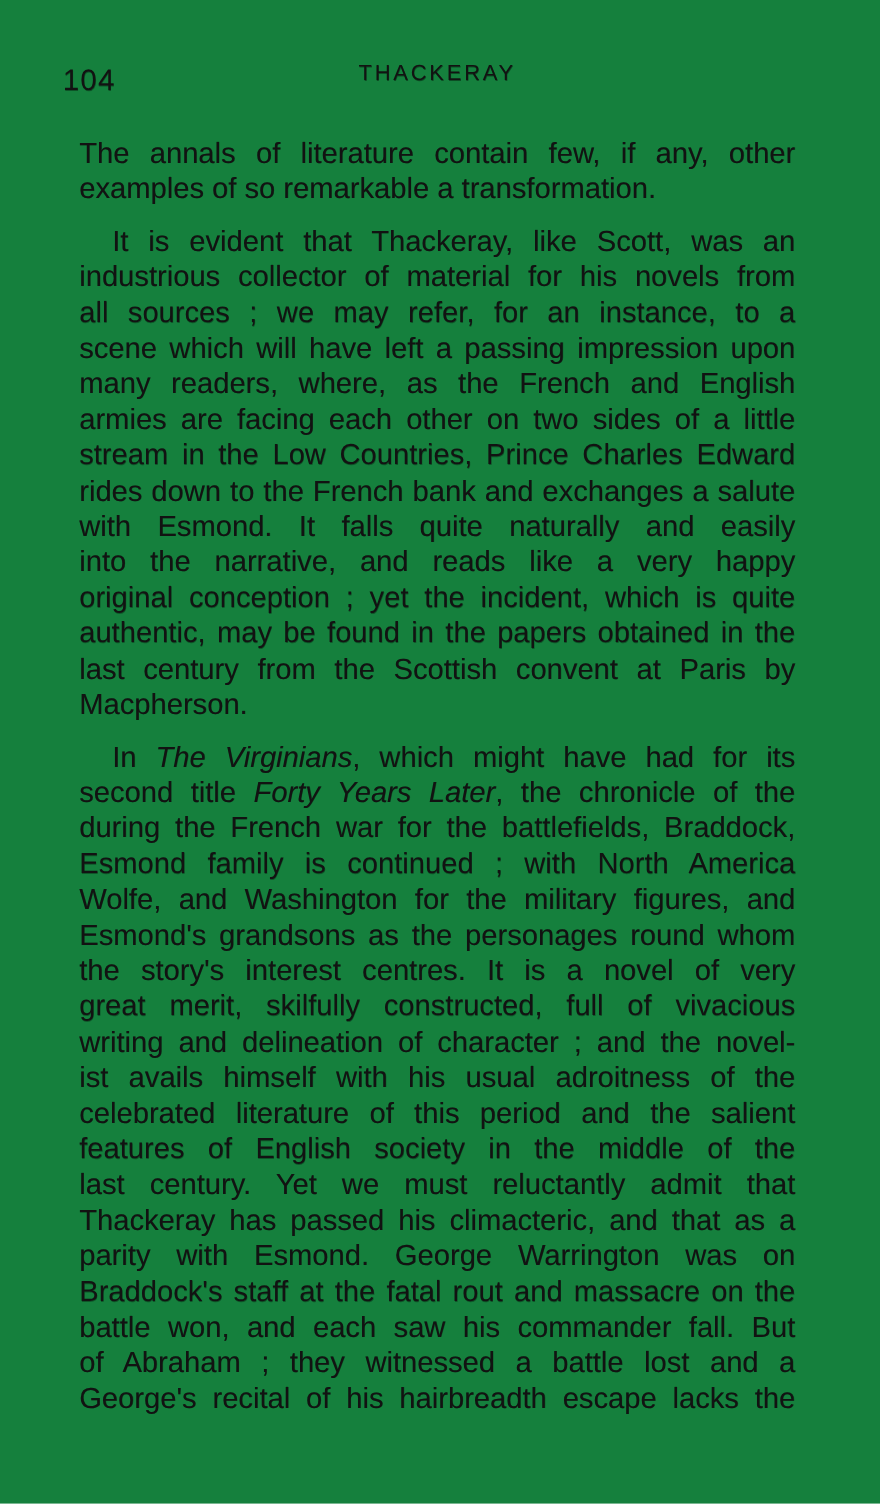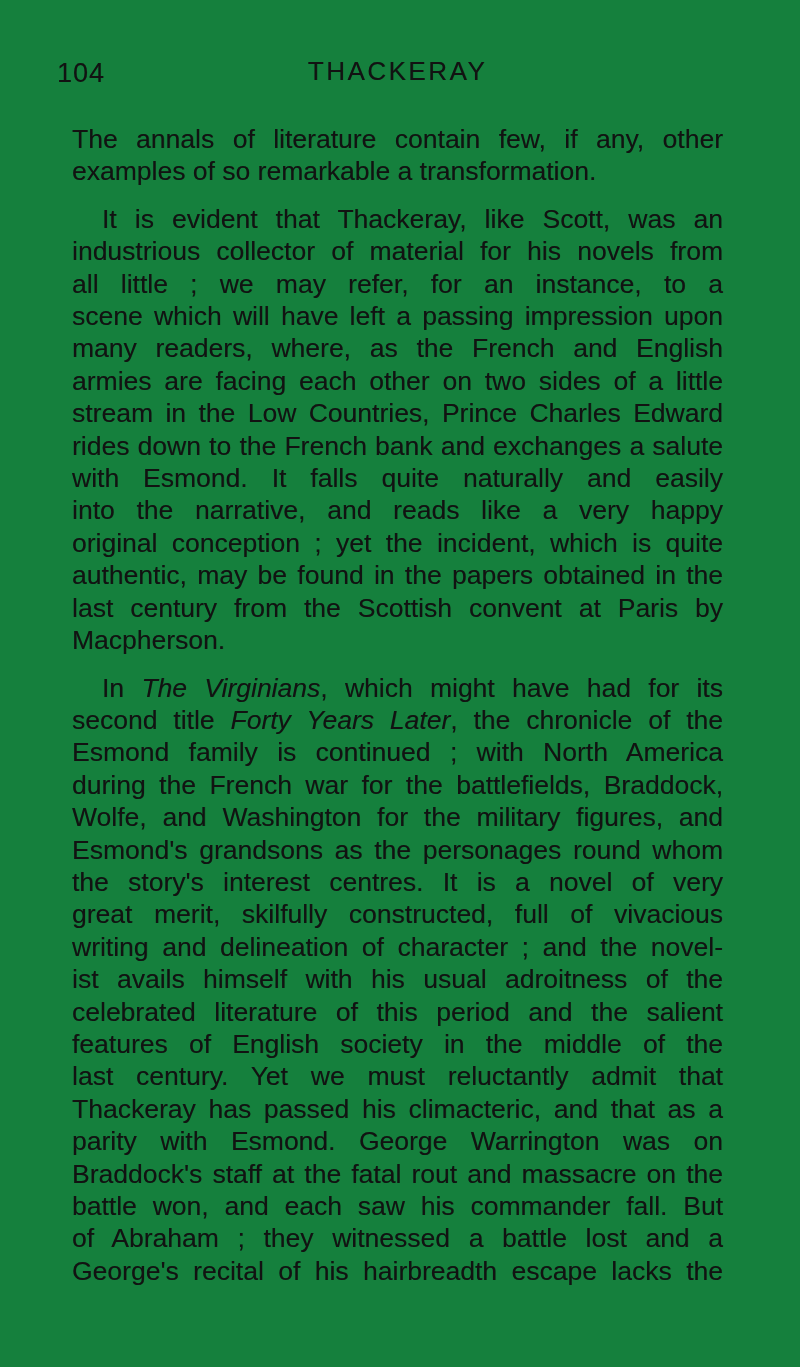--- a/index.html
+++ b/index.html
@@ -27,21 +27,21 @@
     position: absolute;
     left: 0;
     top: 2px;
     font-size: 27px;
     letter-spacing: 1px;
     font-variant-numeric: oldstyle-nums;
     text-shadow: 0.3px 0.3px 0 rgba(0,0,0,0.35);
   }
   .head-title {
     text-align: center;
-    font-size: 26px;
+    font-size: 20px;
     letter-spacing: 2.5px;
     text-shadow: 0.4px 0.4px 0 rgba(0,0,0,0.4);
   }
   .text-block {
     position: absolute;
     top: 108px;
     left: 57px;
     right: 62px;
   }
   .paragraph {
@@ -75,38 +75,38 @@
     <div class="head-title">THACKERAY</div>
   </div>
   <div class="text-block">
       <div class="paragraph">
         <div class="line">The annals of literature contain few, if any, other</div>
         <div class="line no-justify">examples of so remarkable a transformation.</div>
       </div>
       <div class="paragraph">
         <div class="line indent">It is evident that Thackeray, like Scott, was an</div>
         <div class="line">industrious collector of material for his novels from</div>
-        <div class="line">all little ; we may refer, for an instance, to a</div>
+        <div class="line">all sources ; we may refer, for an instance, to a</div>
         <div class="line">scene which will have left a passing impression upon</div>
         <div class="line">many readers, where, as the French and English</div>
         <div class="line">armies are facing each other on two sides of a little</div>
         <div class="line">stream in the Low Countries, Prince Charles Edward</div>
         <div class="line">rides down to the French bank and exchanges a salute</div>
         <div class="line">with Esmond. It falls quite naturally and easily</div>
         <div class="line">into the narrative, and reads like a very happy</div>
         <div class="line">original conception ; yet the incident, which is quite</div>
         <div class="line">authentic, may be found in the papers obtained in the</div>
         <div class="line">last century from the Scottish convent at Paris by</div>
         <div class="line no-justify">Macpherson.</div>
       </div>
       <div class="paragraph">
         <div class="line indent">In <i>The Virginians</i>, which might have had for its</div>
         <div class="line">second title <i>Forty Years Later</i>, the chronicle of the</div>
+        <div class="line">during the French war for the battlefields, Braddock,</div>
         <div class="line">Esmond family is continued ; with North America</div>
-        <div class="line">during the French war for the battlefields, Braddock,</div>
         <div class="line">Wolfe, and Washington for the military figures, and</div>
         <div class="line">Esmond's grandsons as the personages round whom</div>
         <div class="line">the story's interest centres. It is a novel of very</div>
         <div class="line">great merit, skilfully constructed, full of vivacious</div>
         <div class="line">writing and delineation of character ; and the novel-</div>
         <div class="line">ist avails himself with his usual adroitness of the</div>
         <div class="line">celebrated literature of this period and the salient</div>
         <div class="line">features of English society in the middle of the</div>
         <div class="line">last century. Yet we must reluctantly admit that</div>
         <div class="line">Thackeray has passed his climacteric, and that as a</div>

